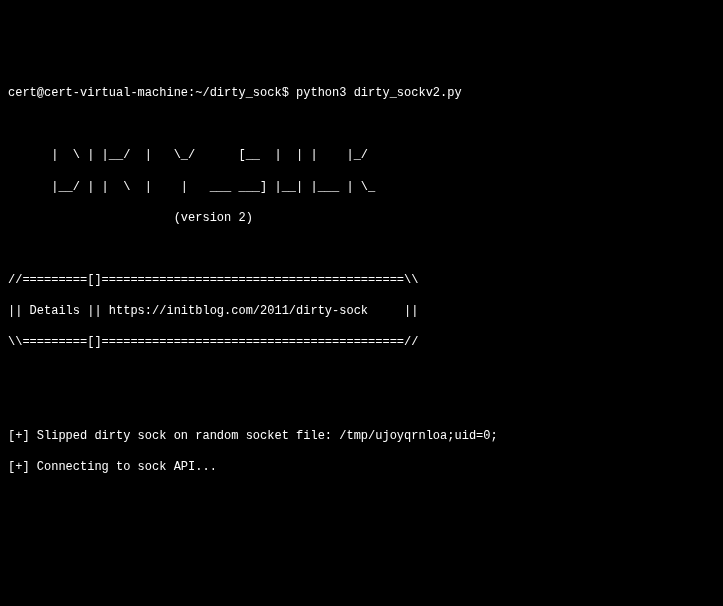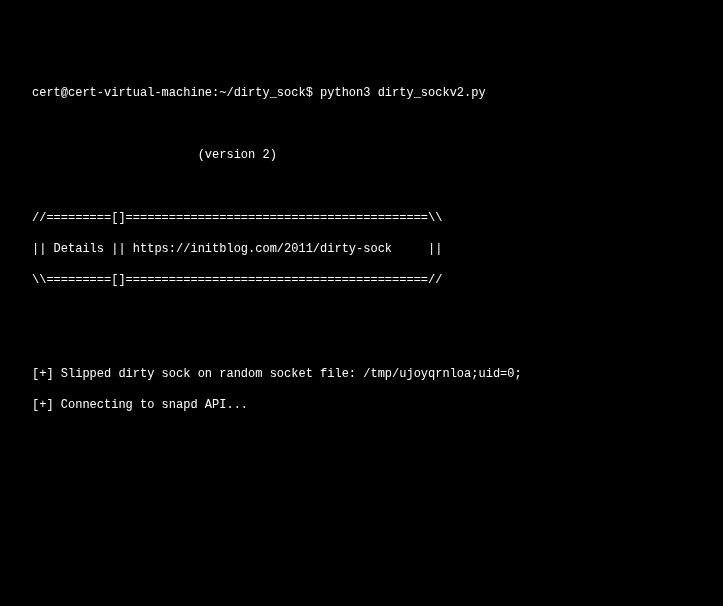--- a/index.html
+++ b/index.html
@@ -14,40 +14,41 @@
       font-size: 12px;
       line-height: 1.3;
       padding: 8px;
       width: 723px;
       height: 606px;
       overflow: hidden;
       white-space: pre;
     }
     .line {
       min-height: 15px;
-      margin-left: 24px;
     }
   </style>
 </head>
 <body>
 
 
 
 <div>
 <div class="line"><span>cert@cert-virtual-machine:~/dirty_sock$ </span><span>python3 dirty_sockv2.py</span></div>
 <div class="line"> </div>
+<div class="line">      |  \ | |__/  |   \_/      [__  |  | |    |_/  </div>
+<div class="line">      |__/ | |  \  |    |   ___ ___] |__| |___ | \_ </div>
 <div class="line">                       (version 2)</div>
 <div class="line"> </div>
 <div class="line">//=========[]==========================================\\</div>
 <div class="line">|| Details || https://initblog.com/2011/dirty-sock     ||</div>
 <div class="line">\\=========[]==========================================//</div>
 <div class="line"> </div>
 <div class="line"> </div>
 <div class="line">[+] Slipped dirty sock on random socket file: /tmp/ujoyqrnloa;uid=0;</div>
-<div class="line">[+] Connecting to snapd API...</div>
+<div class="line">[+] Connecting to sock API...</div>
 
 
 
 
 
 
 
 
 
 

